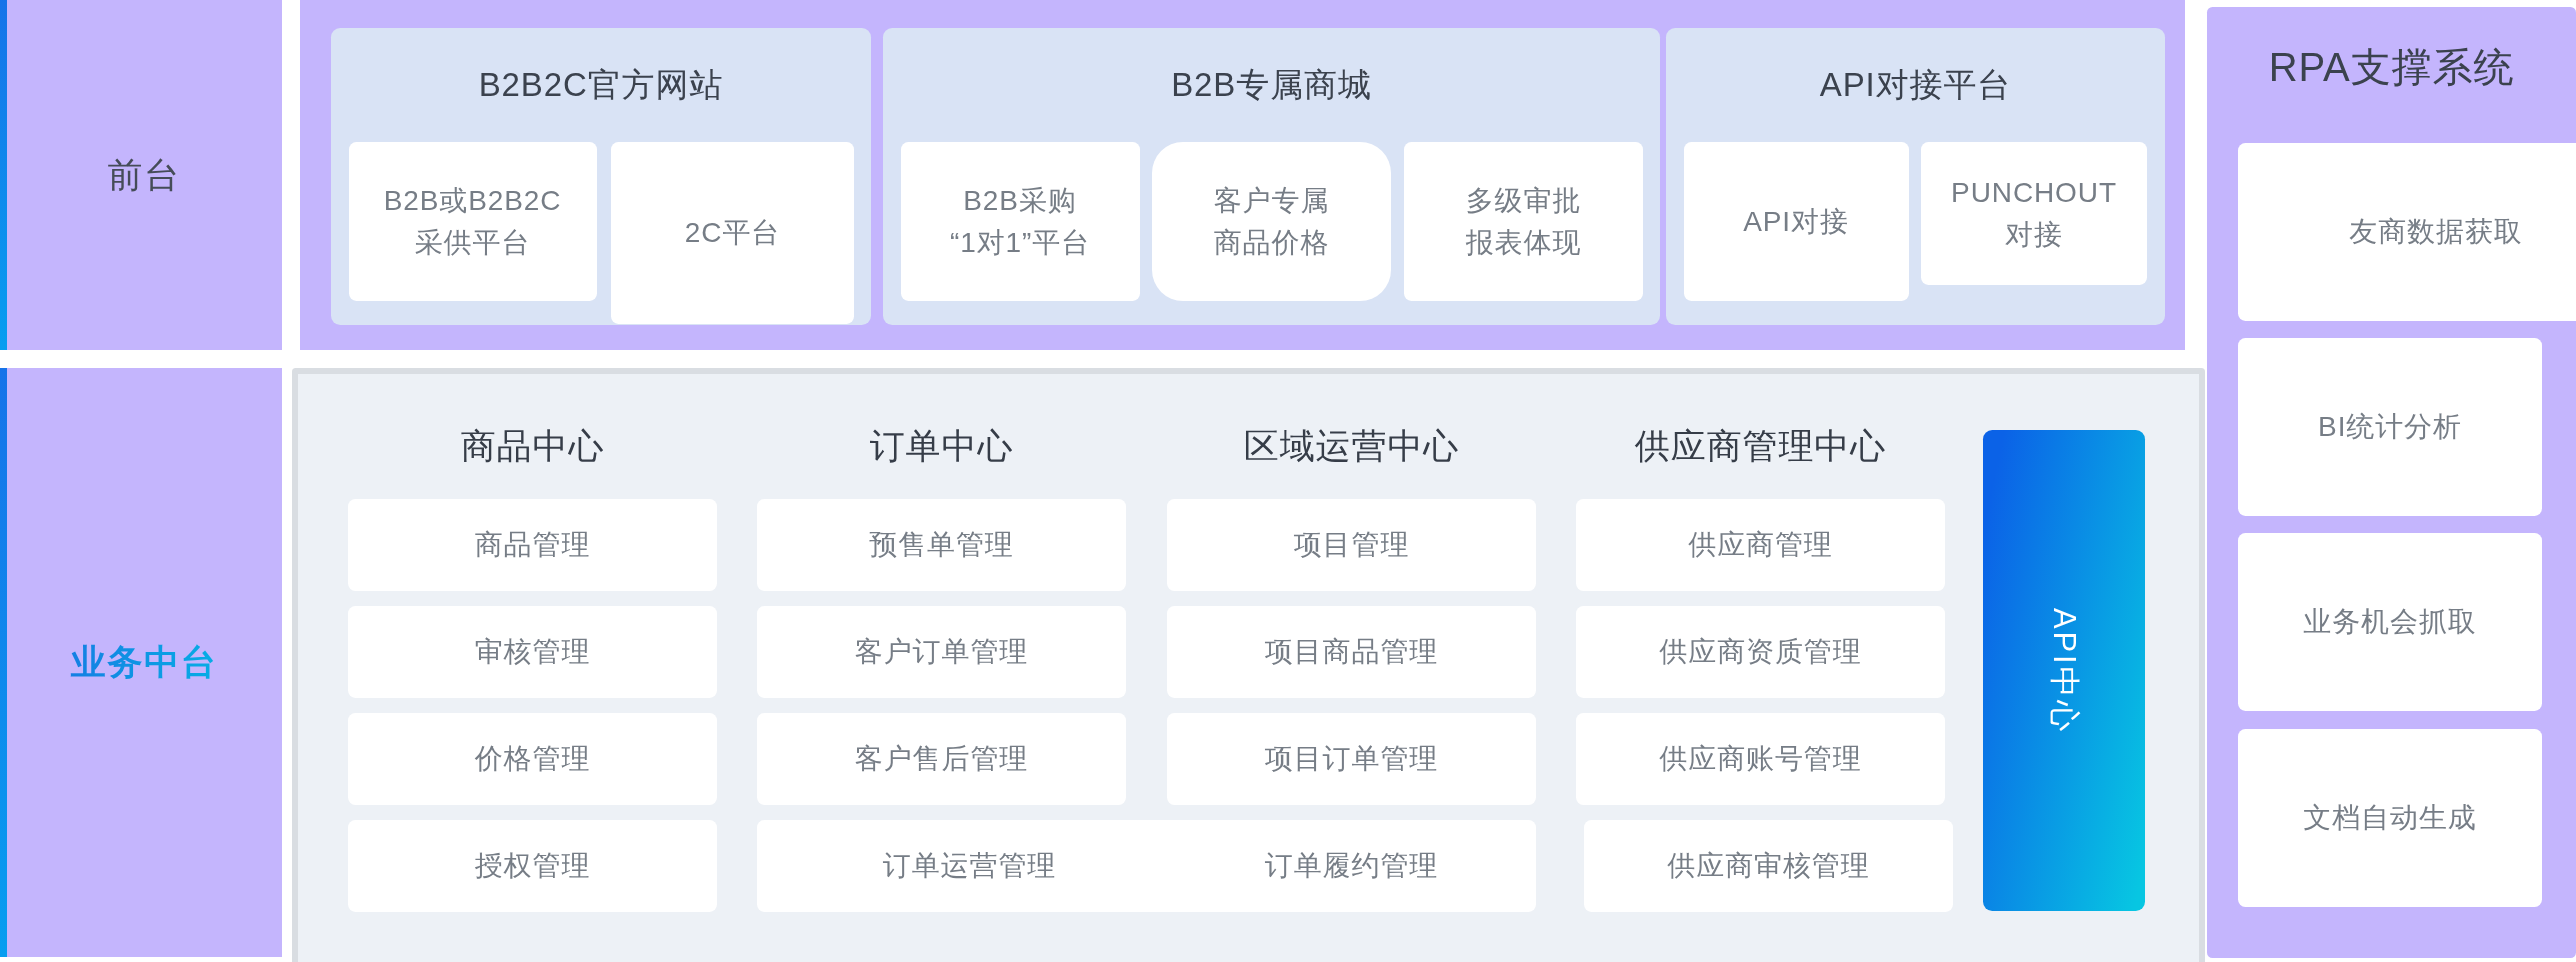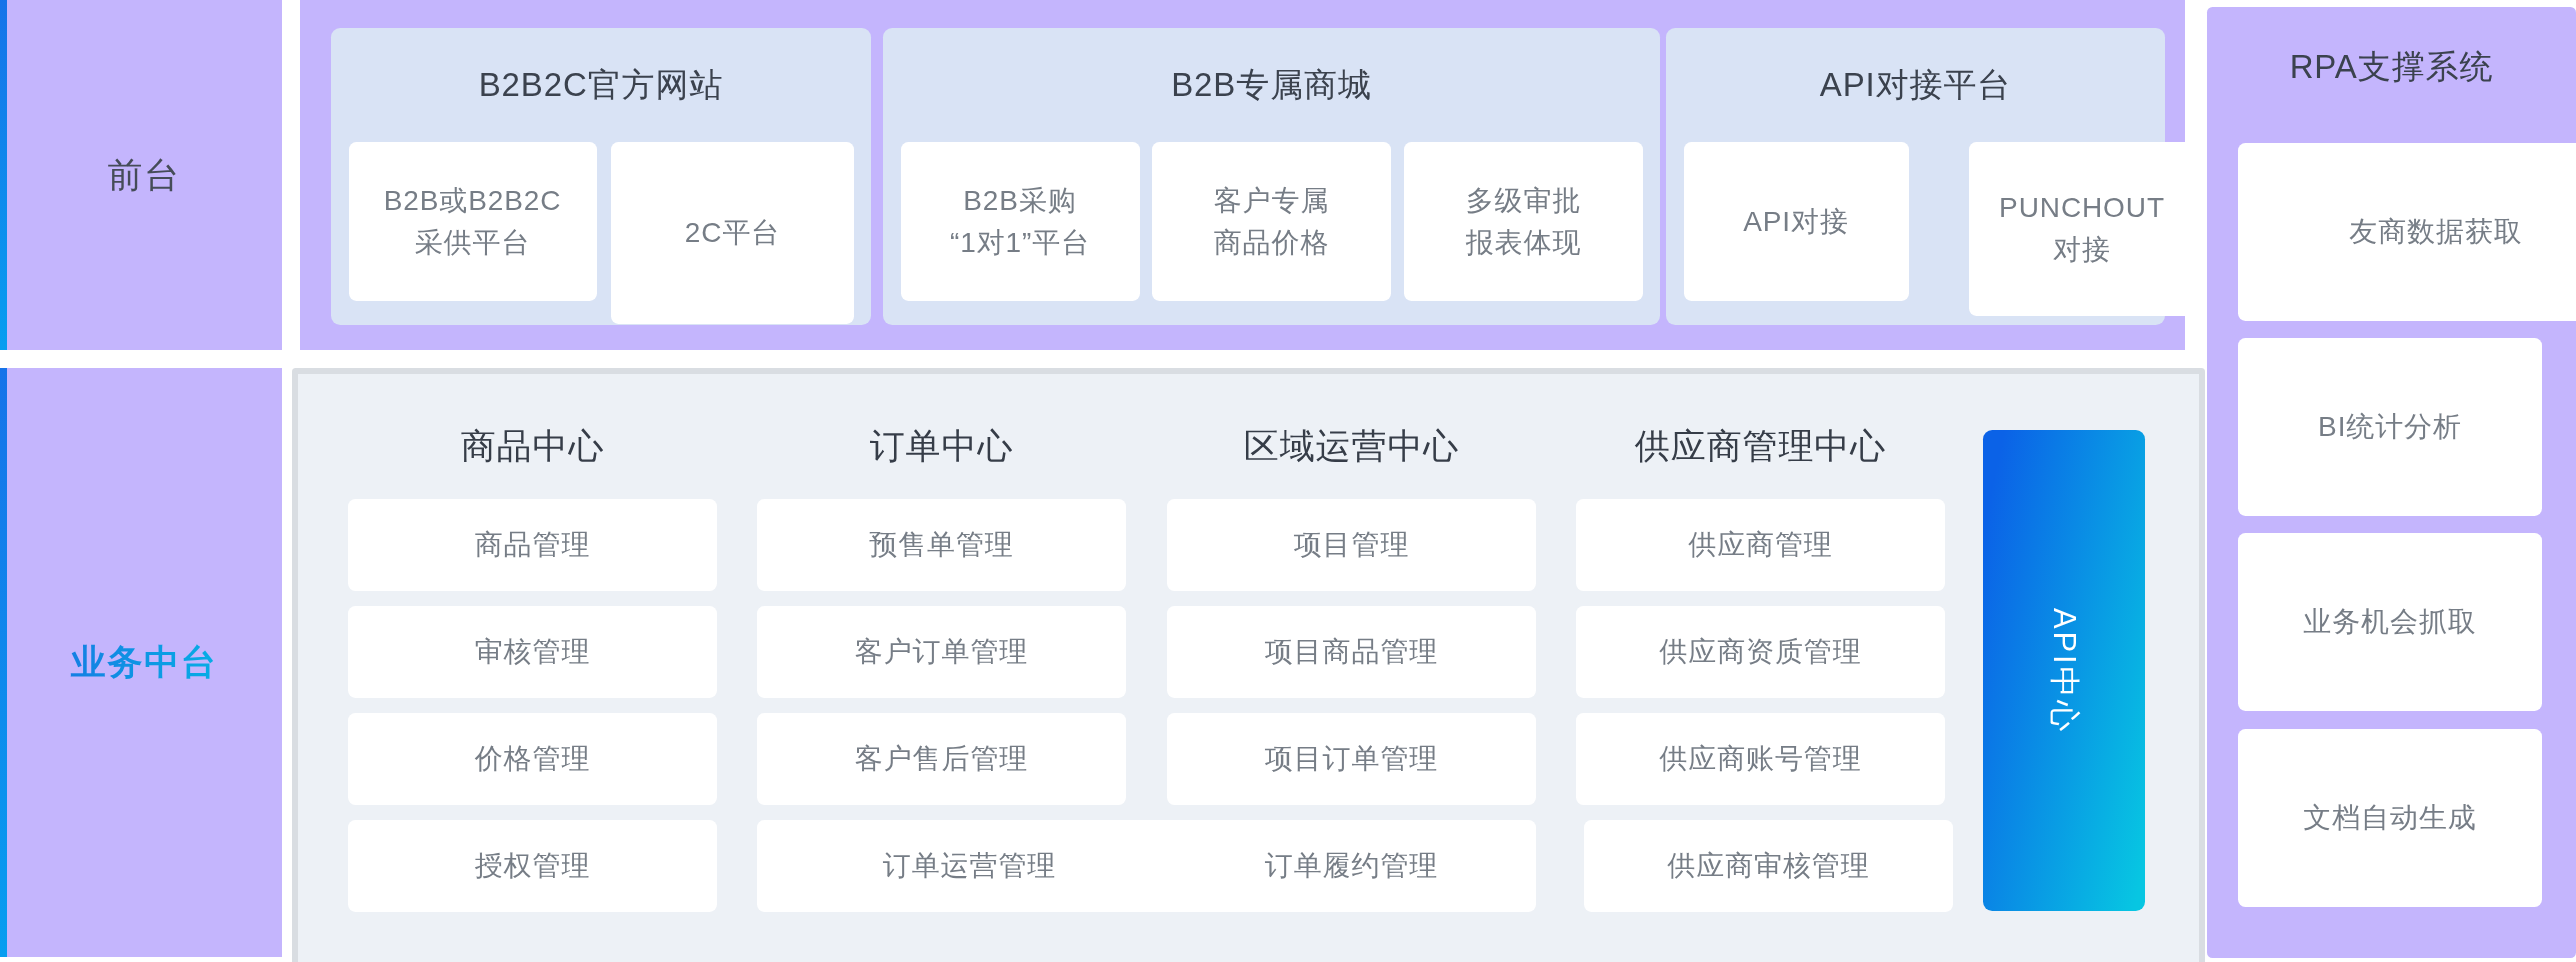--- a/index.html
+++ b/index.html
@@ -51,21 +51,21 @@
     background:linear-gradient(102deg,#0b62e7 8%,#07c6e2 96%);
     display:flex;align-items:center;justify-content:center;
   }
   .api-bar span{
     transform:rotate(90deg);white-space:nowrap;
     color:#ffffff;font-size:31px;letter-spacing:2.8px;
   }
   .rpa-title{
     position:absolute;left:0;top:0;width:100%;height:120px;
     display:flex;align-items:center;justify-content:center;
-    font-size:33px;color:#3b424e;letter-spacing:0.9px;
+    font-size:40px;color:#3b424e;letter-spacing:0.9px;
   }
 </style>
 </head>
 <body>
 
 <div class="canvas">
 
   <div class="abs block" style="left:0;top:0;width:282px;height:350px;">
     <div class="accent-bar"></div>
     <div class="side-label">前台</div>
@@ -77,30 +77,30 @@
       <div class="gtitle">B2B2C官方网站</div>
       <div class="card" style="left:17.5px;top:114px;width:248px;height:159px;">B2B或B2B2C
 采供平台</div>
       <div class="card" style="left:280px;top:114px;width:243px;height:182px;">2C平台</div>
     </div>
 
     <div class="group" style="left:583px;top:28px;width:777px;height:297px;">
       <div class="gtitle">B2B专属商城</div>
       <div class="card" style="left:17.5px;top:114px;width:239px;height:159px;">B2B采购
 “1对1”平台</div>
-      <div class="card" style="left:269px;top:114px;width:239px;height:159px;">客户专属
+      <div class="card" style="left:269px;top:114px;width:239px;height:159px;border-radius:31px;">客户专属
 商品价格</div>
       <div class="card" style="left:521px;top:114px;width:239px;height:159px;">多级审批
 报表体现</div>
     </div>
 
     <div class="group" style="left:1366px;top:28px;width:499px;height:297px;">
       <div class="gtitle">API对接平台</div>
       <div class="card" style="left:17.5px;top:114px;width:225px;height:159px;">API对接</div>
-      <div class="card" style="left:255px;top:114px;width:226px;height:174px;margin-left:48px;">PUNCHOUT
+      <div class="card" style="left:255px;top:114px;width:226px;height:143px;">PUNCHOUT
 对接</div>
     </div>
   </div>
 
   <div class="abs block" style="left:2207px;top:7.4px;width:369px;height:951px;border-radius:5.5px;">
     <div class="rpa-title">RPA支撑系统</div>
     <div class="card" style="left:31px;top:136px;width:356px;height:178px;padding-left:20px;">友商数据获取</div>
     <div class="card" style="left:31px;top:331px;width:304px;height:178px;">BI统计分析</div>
     <div class="card" style="left:31px;top:526px;width:304px;height:178px;">业务机会抓取</div>
     <div class="card" style="left:31px;top:722px;width:304px;height:178px;">文档自动生成</div>

